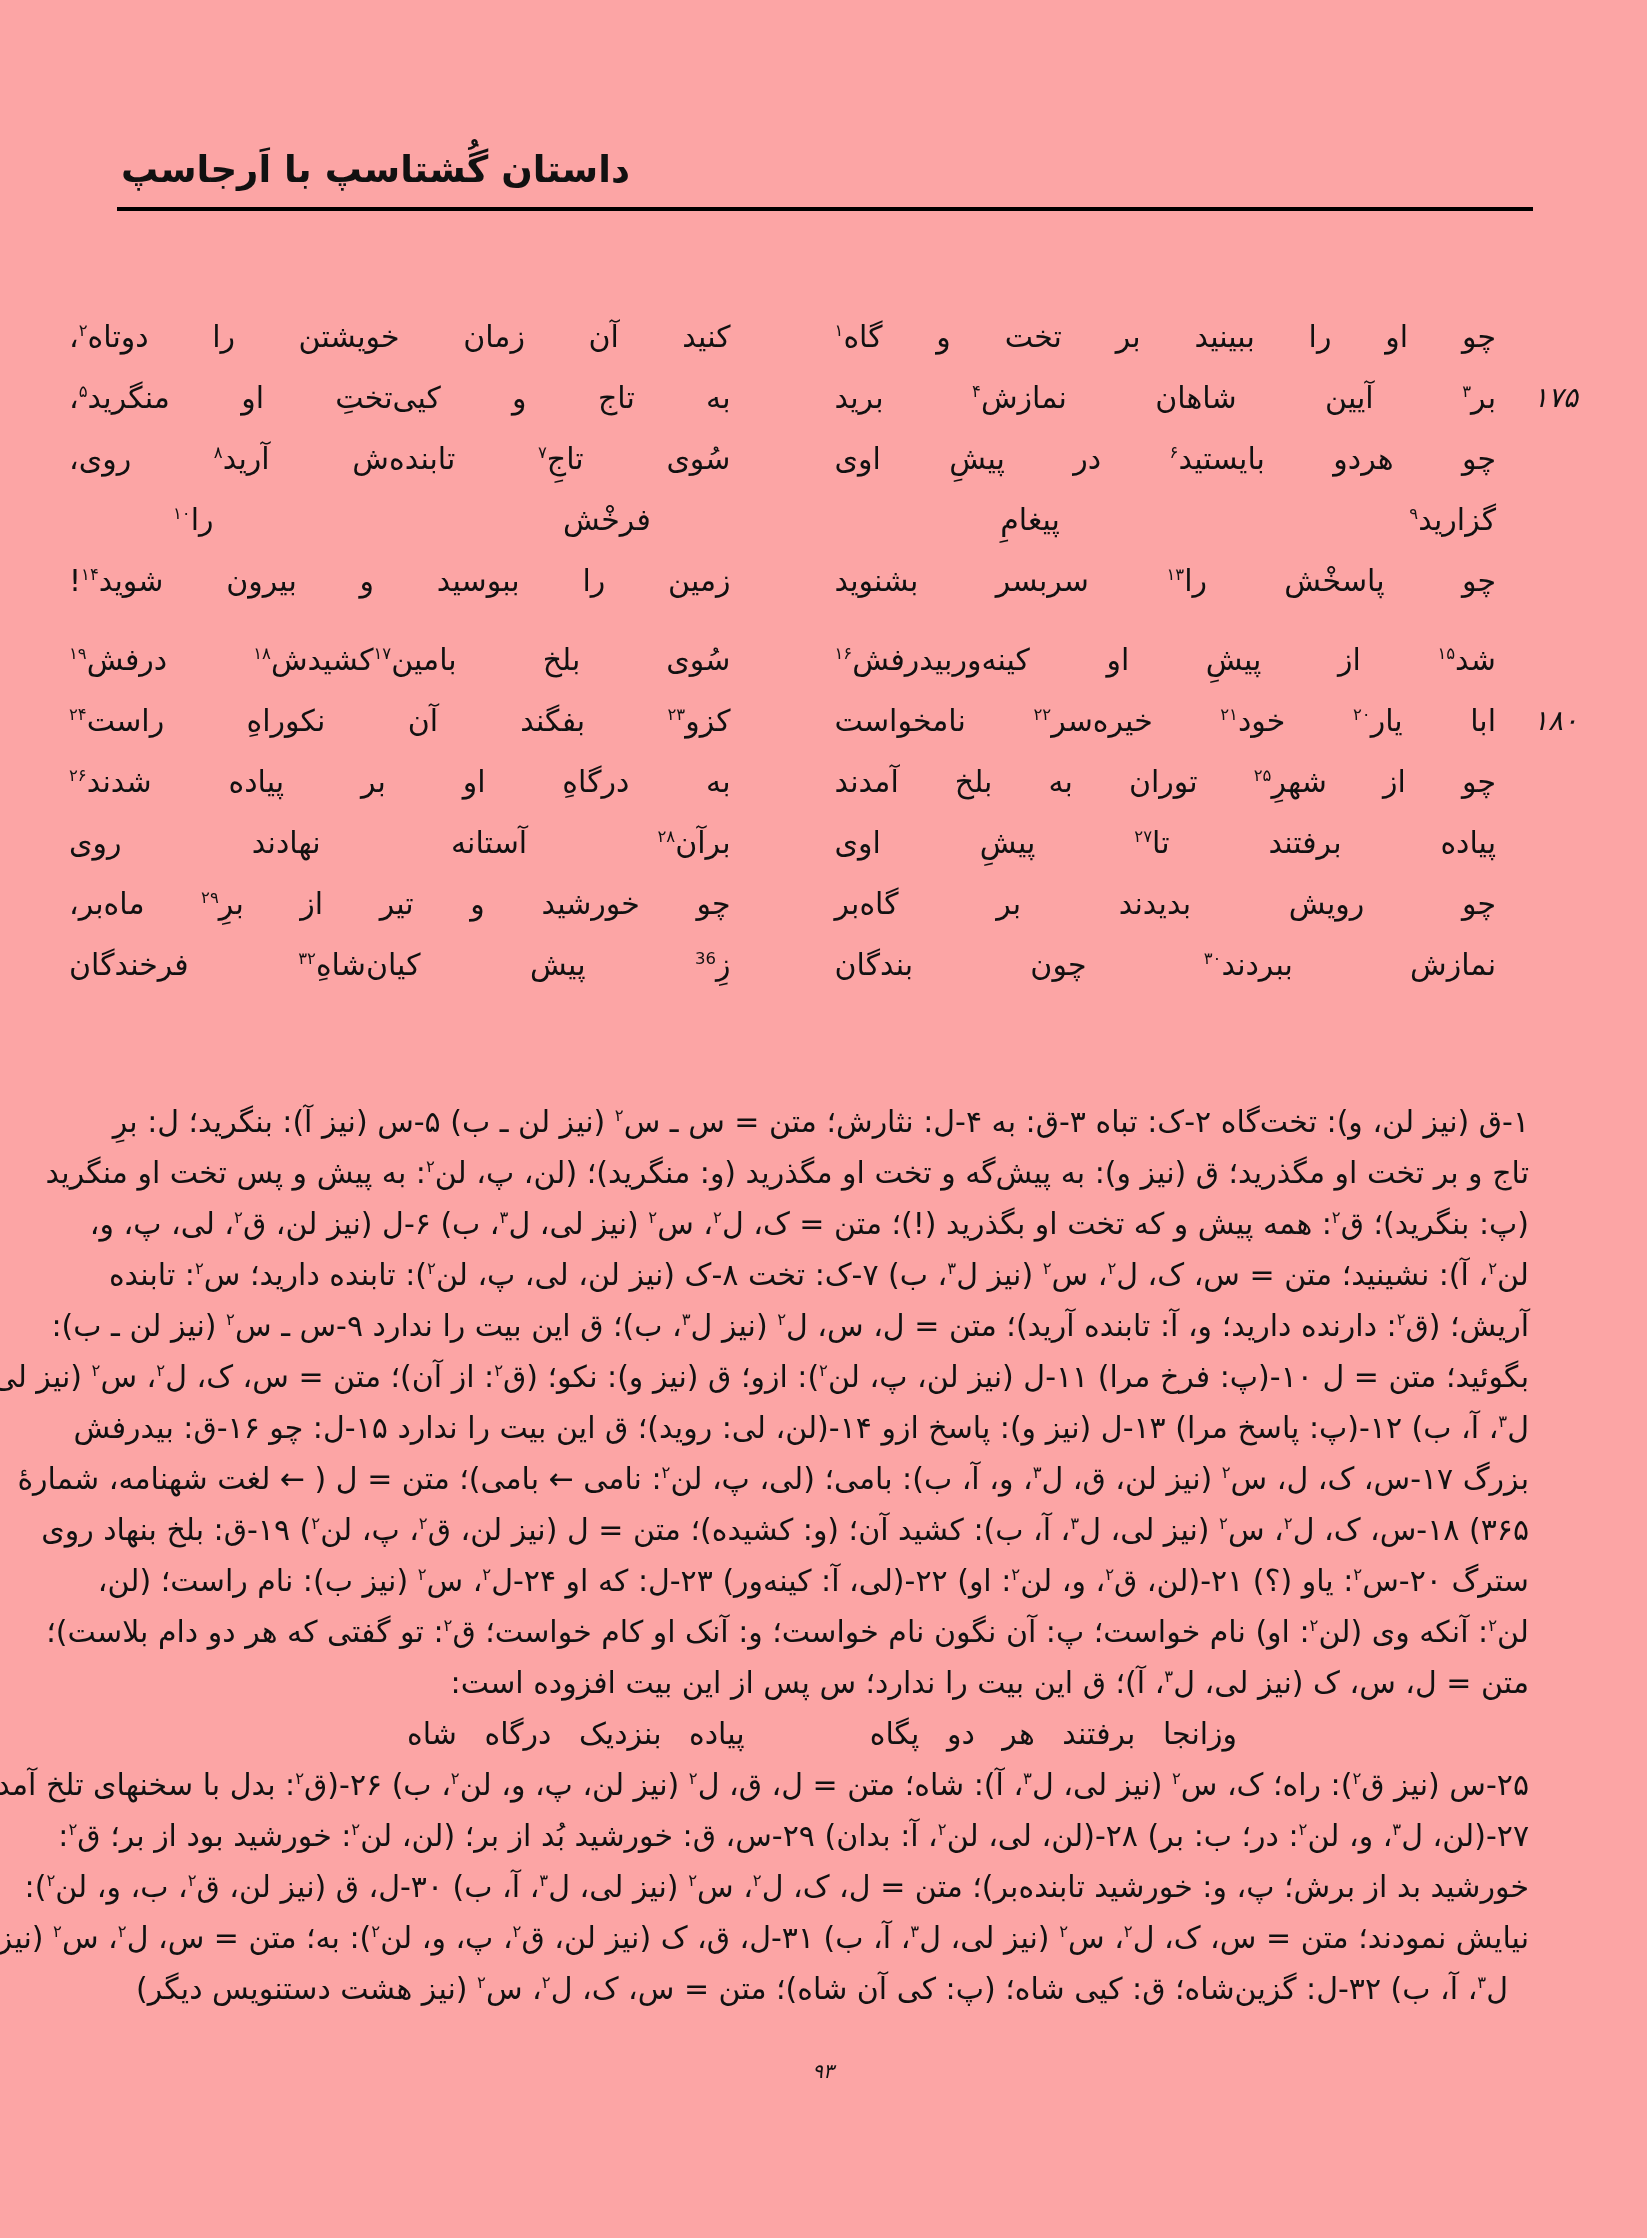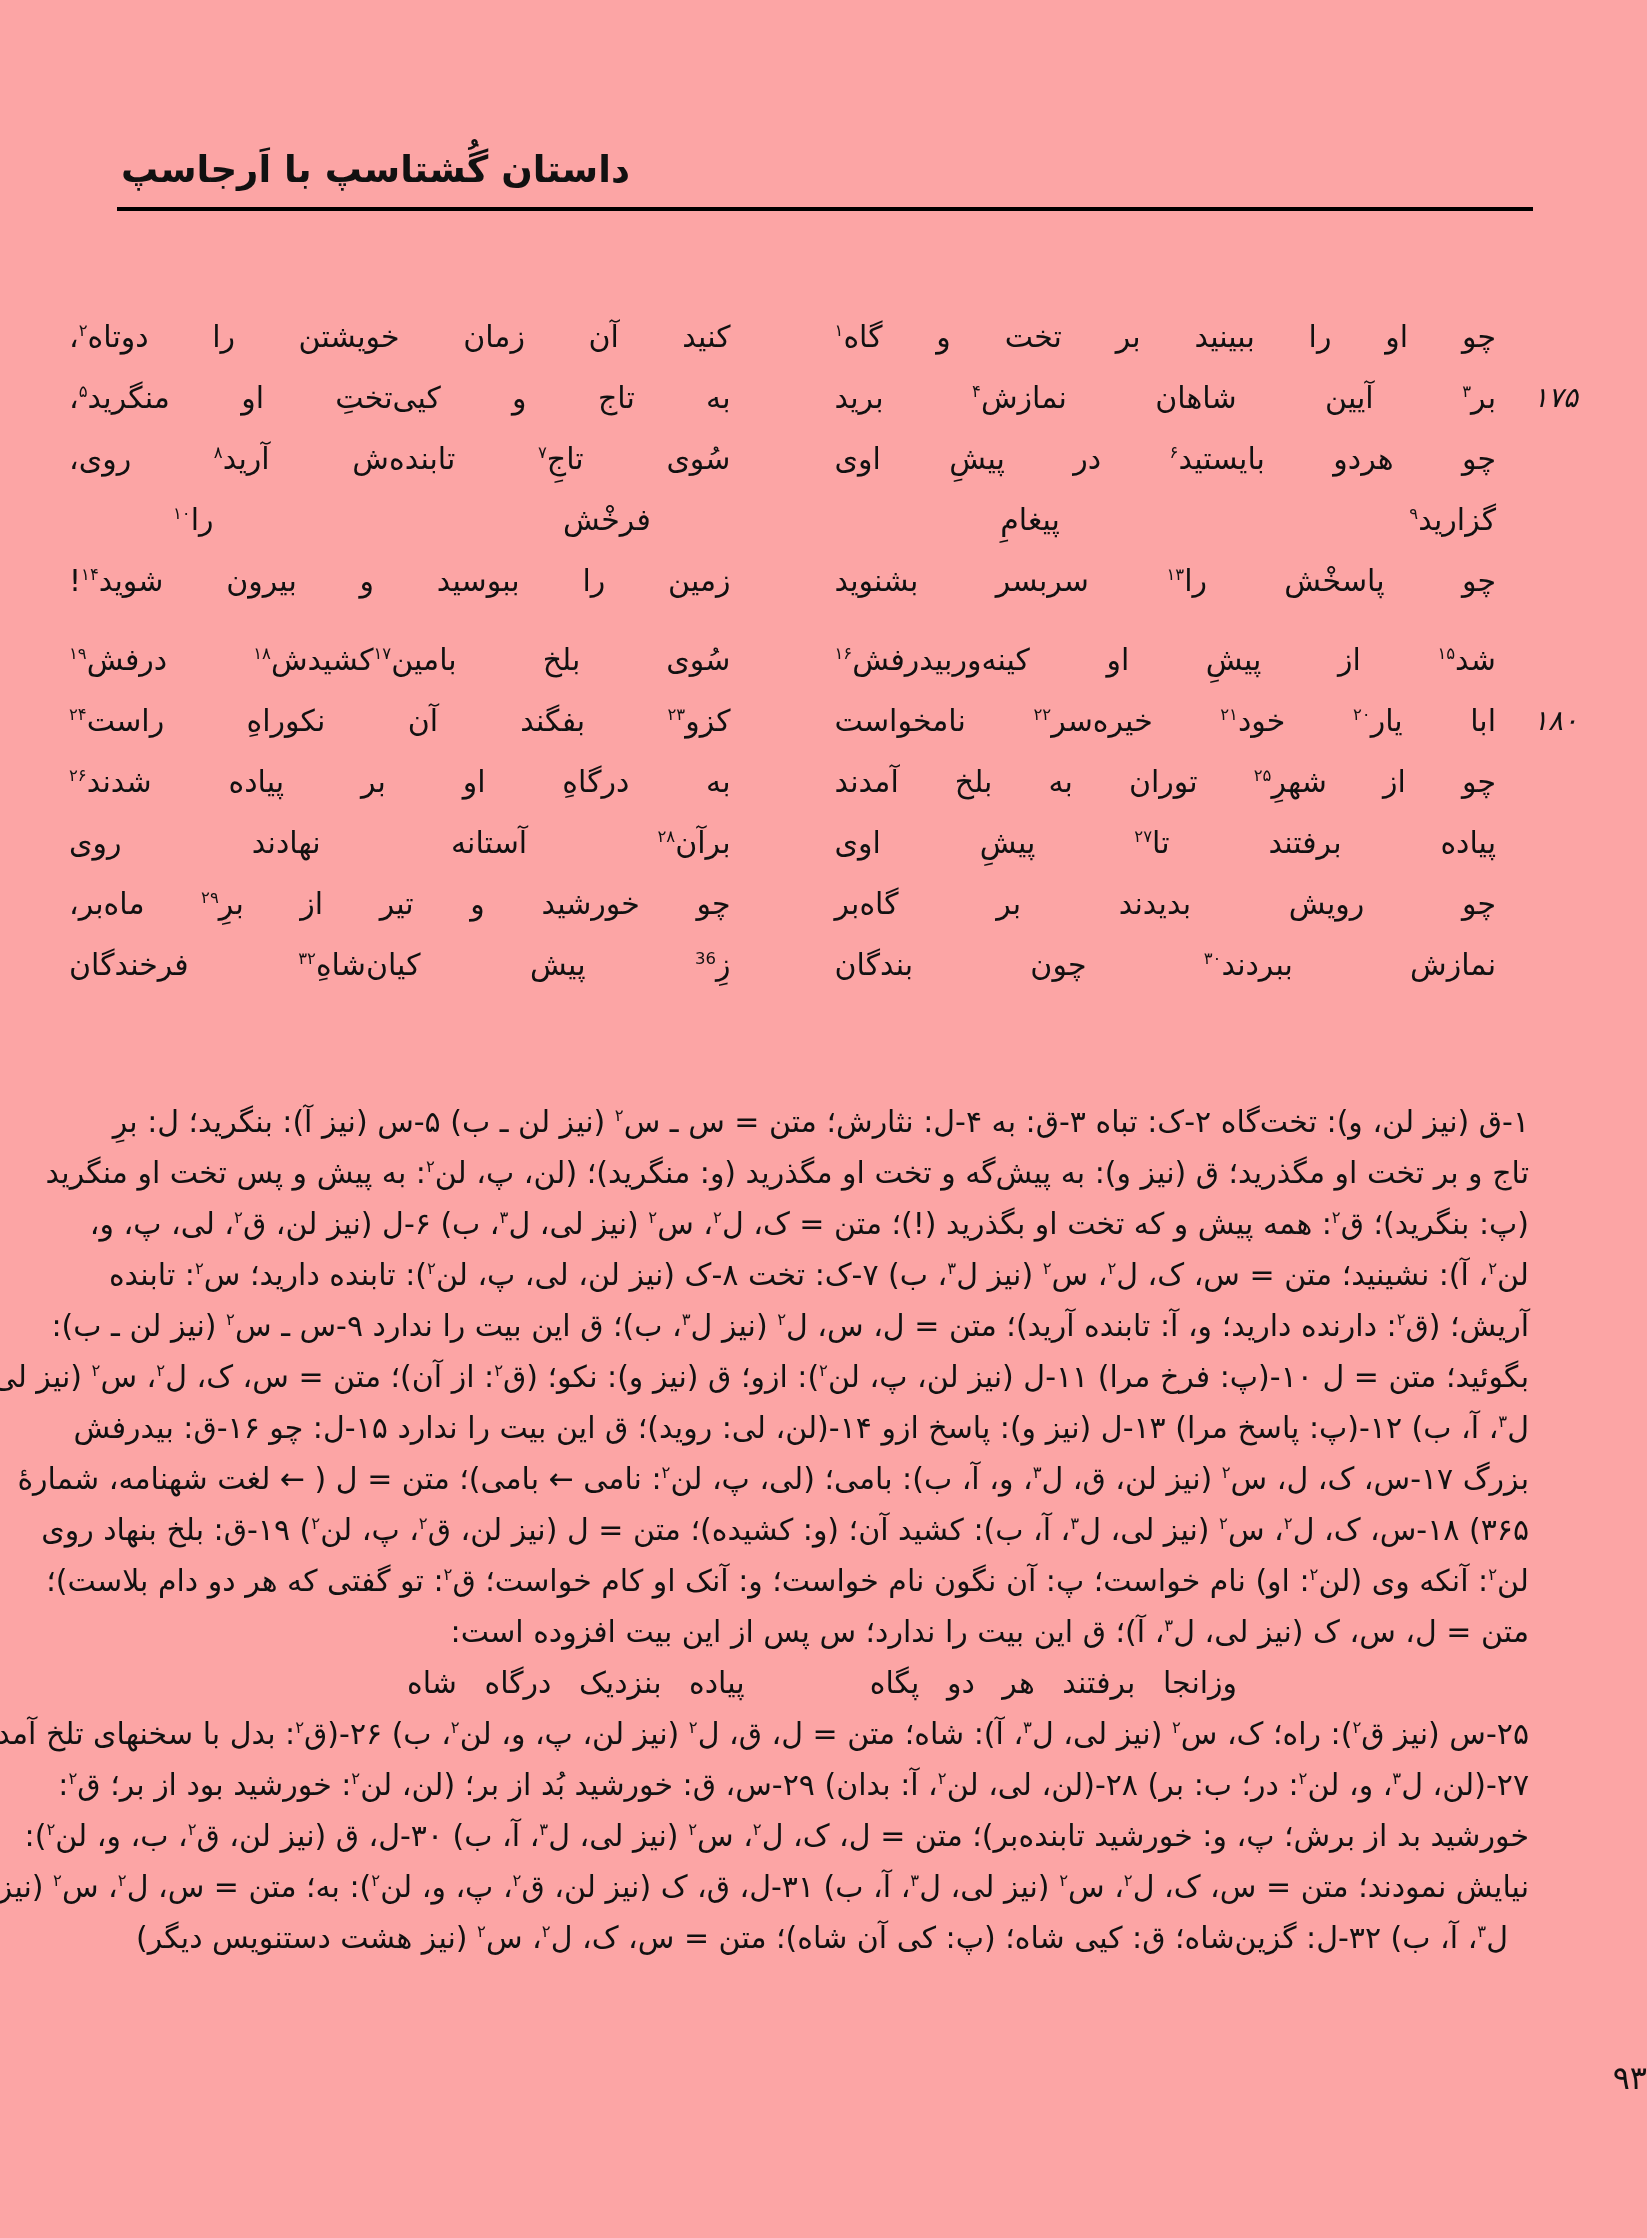--- a/index.html
+++ b/index.html
@@ -21,21 +21,21 @@
   .hgap{width:104px;flex:0 0 104px;}
 
   .apparatus{position:absolute;top:1096px;right:118px;width:1414px;font-size:30px;direction:rtl;}
   .app-line{height:51px;line-height:51px;text-align:justify;text-align-last:justify;white-space:nowrap;}
   .app-line.app-end{text-align-last:right;white-space:normal;}
   .app-line.app-center{text-align-last:center;white-space:normal;}
   .app-verse{height:51px;line-height:51px;display:flex;justify-content:center;gap:125px;word-spacing:18px;}
 
   sup{font-size:55%;line-height:0;vertical-align:super;letter-spacing:0;}
 
-  .page-number{position:absolute;top:2059px;left:0;width:100%;text-align:right;font-size:32px;}
+  .page-number{position:absolute;top:2059px;left:0;width:100%;text-align:center;font-size:20px;font-style:italic;}
 </style>
 </head>
 <body>
 
 <div class="page">
   <div class="running-title">داستان گُشتاسپ با اَرجاسپ</div>
   <div class="header-rule"></div>
   <div class="poem" id="poem">
       <div class="stanza">
         <div class="couplet">
@@ -110,20 +110,21 @@
   <div class="apparatus" id="apparatus">
       <div class="app-line">۱-ق (نیز لن، و): تخت‌گاه ۲-ک: تباه ۳-ق: به ۴-ل: نثارش؛ متن = س ـ س<sup>۲</sup> (نیز لن ـ ب) ۵-س (نیز آ): بنگرید؛ ل: برِ</div>
       <div class="app-line">تاج و بر تخت او مگذرید؛ ق (نیز و): به پیش‌گه و تخت او مگذرید (و: منگرید)؛ (لن، پ، لن<sup>۲</sup>: به پیش و پس تخت او منگرید</div>
       <div class="app-line">(پ: بنگرید)؛ ق<sup>۲</sup>: همه پیش و که تخت او بگذرید (!)؛ متن = ک، ل<sup>۲</sup>، س<sup>۲</sup> (نیز لی، ل<sup>۳</sup>، ب) ۶-ل (نیز لن، ق<sup>۲</sup>، لی، پ، و،</div>
       <div class="app-line">لن<sup>۲</sup>، آ): نشینید؛ متن = س، ک، ل<sup>۲</sup>، س<sup>۲</sup> (نیز ل<sup>۳</sup>، ب) ۷-ک: تخت ۸-ک (نیز لن، لی، پ، لن<sup>۲</sup>): تابنده دارید؛ س<sup>۲</sup>: تابنده</div>
       <div class="app-line">آریش؛ (ق<sup>۲</sup>: دارنده دارید؛ و، آ: تابنده آرید)؛ متن = ل، س، ل<sup>۲</sup> (نیز ل<sup>۳</sup>، ب)؛ ق این بیت را ندارد ۹-س ـ س<sup>۲</sup> (نیز لن ـ ب):</div>
       <div class="app-line">بگوئید؛ متن = ل ۱۰-(پ: فرخ مرا) ۱۱-ل (نیز لن، پ، لن<sup>۲</sup>): ازو؛ ق (نیز و): نکو؛ (ق<sup>۲</sup>: از آن)؛ متن = س، ک، ل<sup>۲</sup>، س<sup>۲</sup> (نیز لی،</div>
       <div class="app-line">ل<sup>۳</sup>، آ، ب) ۱۲-(پ: پاسخ مرا) ۱۳-ل (نیز و): پاسخ ازو ۱۴-(لن، لی: روید)؛ ق این بیت را ندارد ۱۵-ل: چو ۱۶-ق: بیدرفش</div>
       <div class="app-line">بزرگ ۱۷-س، ک، ل، س<sup>۲</sup> (نیز لن، ق، ل<sup>۳</sup>، و، آ، ب): بامی؛ (لی، پ، لن<sup>۲</sup>: نامی ← بامی)؛ متن = ل ( ← لغت شهنامه، شمارهٔ</div>
       <div class="app-line">۳۶۵) ۱۸-س، ک، ل<sup>۲</sup>، س<sup>۲</sup> (نیز لی، ل<sup>۳</sup>، آ، ب): کشید آن؛ (و: کشیده)؛ متن = ل (نیز لن، ق<sup>۲</sup>، پ، لن<sup>۲</sup>) ۱۹-ق: بلخ بنهاد روی</div>
+      <div class="app-line">سترگ ۲۰-س<sup>۲</sup>: یاو (؟) ۲۱-(لن، ق<sup>۲</sup>، و، لن<sup>۲</sup>: او) ۲۲-(لی، آ: کینه‌ور) ۲۳-ل: که او ۲۴-ل<sup>۲</sup>، س<sup>۲</sup> (نیز ب): نام راست؛ (لن،</div>
       <div class="app-line">لن<sup>۲</sup>: آنکه وی (لن<sup>۲</sup>: او) نام خواست؛ پ: آن نگون نام خواست؛ و: آنک او کام خواست؛ ق<sup>۲</sup>: تو گفتی که هر دو دام بلاست)؛</div>
       <div class="app-line app-end">متن = ل، س، ک (نیز لی، ل<sup>۳</sup>، آ)؛ ق این بیت را ندارد؛ س پس از این بیت افزوده است:</div>
       <div class="app-verse">
         <span>وزانجا برفتند هر دو پگاه</span>
         <span>پیاده بنزدیک درگاه شاه</span>
       </div>
       <div class="app-line">۲۵-س (نیز ق<sup>۲</sup>): راه؛ ک، س<sup>۲</sup> (نیز لی، ل<sup>۳</sup>، آ): شاه؛ متن = ل، ق، ل<sup>۲</sup> (نیز لن، پ، و، لن<sup>۲</sup>، ب) ۲۶-(ق<sup>۲</sup>: بدل با سخنهای تلخ آمدند)</div>
       <div class="app-line">۲۷-(لن، ل<sup>۳</sup>، و، لن<sup>۲</sup>: در؛ ب: بر) ۲۸-(لن، لی، لن<sup>۲</sup>، آ: بدان) ۲۹-س، ق: خورشید بُد از بر؛ (لن، لن<sup>۲</sup>: خورشید بود از بر؛ ق<sup>۲</sup>:</div>
       <div class="app-line">خورشید بد از برش؛ پ، و: خورشید تابنده‌بر)؛ متن = ل، ک، ل<sup>۲</sup>، س<sup>۲</sup> (نیز لی، ل<sup>۳</sup>، آ، ب) ۳۰-ل، ق (نیز لن، ق<sup>۲</sup>، ب، و، لن<sup>۲</sup>):</div>
       <div class="app-line">نیایش نمودند؛ متن = س، ک، ل<sup>۲</sup>، س<sup>۲</sup> (نیز لی، ل<sup>۳</sup>، آ، ب) ۳۱-ل، ق، ک (نیز لن، ق<sup>۲</sup>، پ، و، لن<sup>۲</sup>): به؛ متن = س، ل<sup>۲</sup>، س<sup>۲</sup> (نیز لی،</div>

